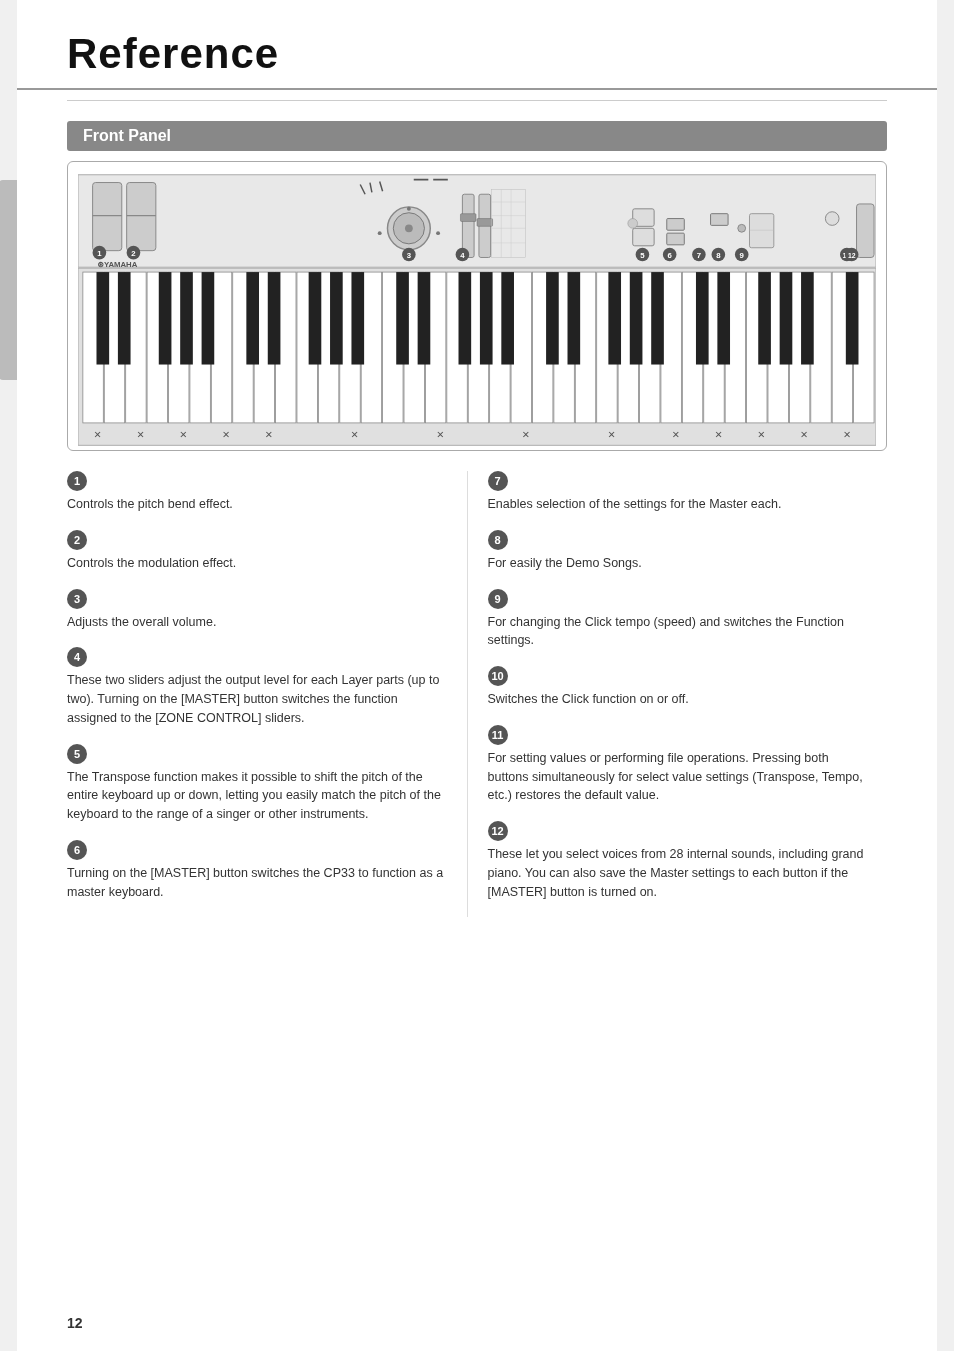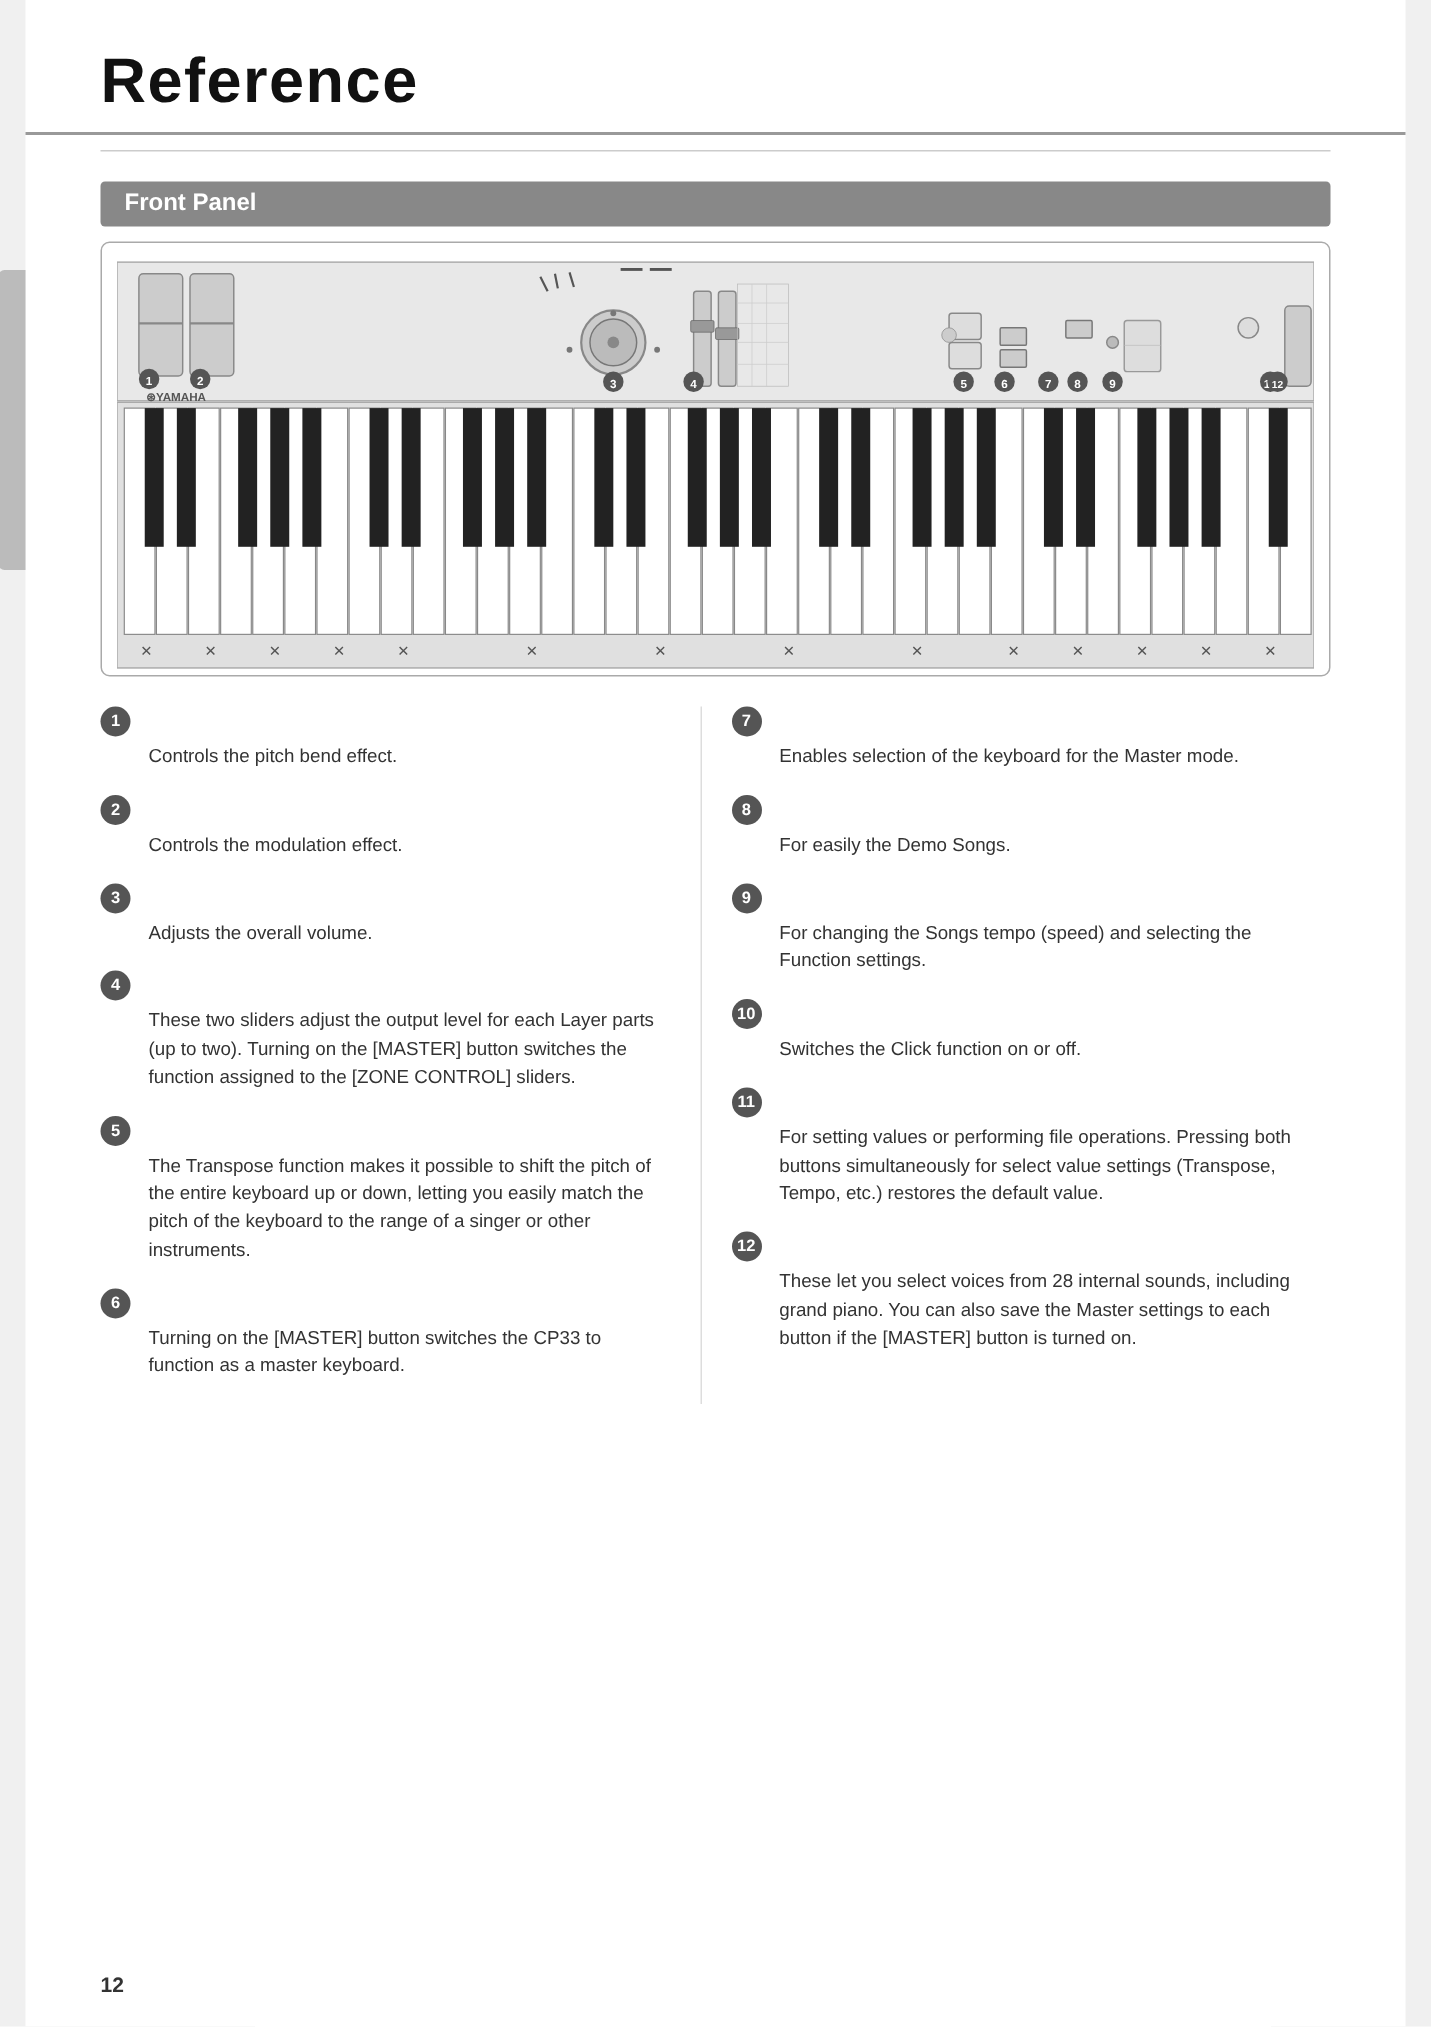--- a/index.html
+++ b/index.html
@@ -92,21 +92,20 @@
       text-align: center;
       line-height: 20px;
       font-size: 11px;
       font-weight: bold;
       margin-bottom: 4px;
     }
     .item-text {
       font-size: 12.5px;
       line-height: 1.5;
       color: #333;
-      margin-left: 32px;
     }
     .page-num {
       position: absolute;
       bottom: 20px;
       left: 50px;
       font-size: 14px;
       font-weight: bold;
       color: #333;
     }
     .divider-line {
@@ -343,31 +342,31 @@
       <div class="item">
         <div><span class="item-num">6</span></div>
         <div class="item-text">Turning on the [MASTER] button switches the CP33 to function as a master keyboard.</div>
       </div>
     </div>
 
     <div class="col-right">
 
       <div class="item">
         <div><span class="item-num">7</span></div>
-        <div class="item-text">Enables selection of the keyboard for the Master mode.</div>
+        <div class="item-text">Enables selection of the settings for the Master each.</div>
       </div>
 
       <div class="item">
         <div><span class="item-num">8</span></div>
         <div class="item-text">For easily the Demo Songs.</div>
       </div>
 
       <div class="item">
         <div><span class="item-num">9</span></div>
-        <div class="item-text">For changing the Songs tempo (speed) and selecting the Function settings.</div>
+        <div class="item-text">For changing the Click tempo (speed) and switches the Function settings.</div>
       </div>
 
       <div class="item">
         <div><span class="item-num">10</span></div>
         <div class="item-text">Switches the Click function on or off.</div>
       </div>
 
       <div class="item">
         <div><span class="item-num">11</span></div>
         <div class="item-text">For setting values or performing file operations. Pressing both buttons simultaneously for select value settings (Transpose, Tempo, etc.) restores the default value.</div>

